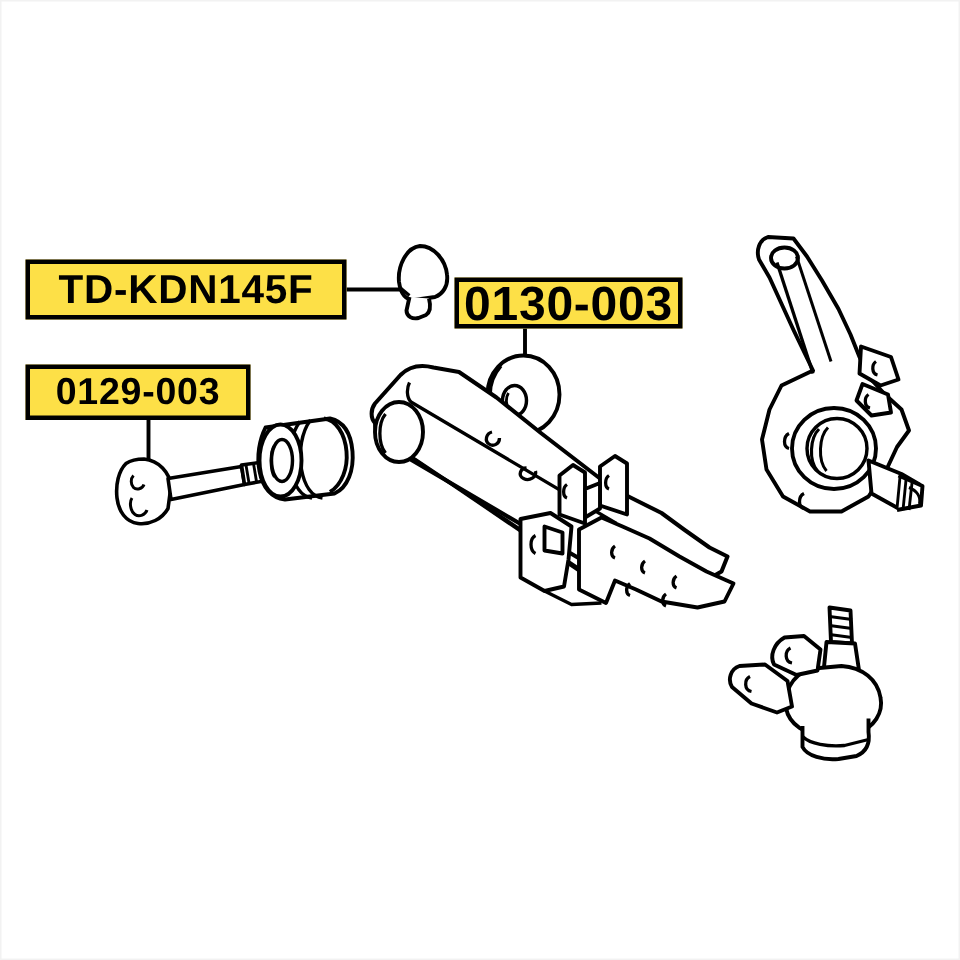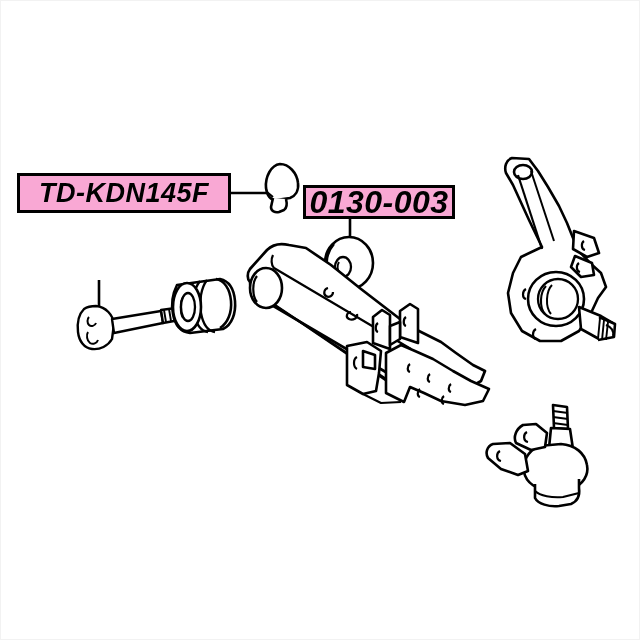--- a/index.html
+++ b/index.html
@@ -22,31 +22,30 @@
   #parts-svg {
     position: absolute;
     left: 0;
     top: 0;
     width: 640px;
     height: 640px;
   }
   .label-box {
     position: absolute;
     box-sizing: border-box;
-    background: #f9a8d4;
+    background: #fde047;
     border: 3px solid #000000;
     display: flex;
     align-items: center;
     justify-content: center;
     color: #000000;
     font-weight: bold;
     letter-spacing: 0.5px;
     white-space: nowrap;
     z-index: 5;
-    font-style: italic;
   }
   #label-td-kdn145f {
     left: 16px;
     top: 172px;
     width: 214px;
     height: 40px;
     font-size: 27px;
   }
   #label-0129-003 {
     left: 16px;
@@ -268,18 +267,21 @@
       <path d="M522,424 C515,428 512,436 515,442 L530,449 L544,446 L546,432 L535,423 Z"></path>
       <path d="M526,431 C522,433 522,440 527,441" fill="none" stroke-width="2.2"></path>
     </g>
 
   </svg>
 
   <div class="label-box" id="label-td-kdn145f">
     <span>TD-KDN145F</span>
   </div>
 
+  <div class="label-box" id="label-0129-003">
+    <span>0129-003</span>
+  </div>
 
   <div class="label-box" id="label-0130-003">
     <span>0130-003</span>
   </div>
 
 </div>
 
 </body></html>

